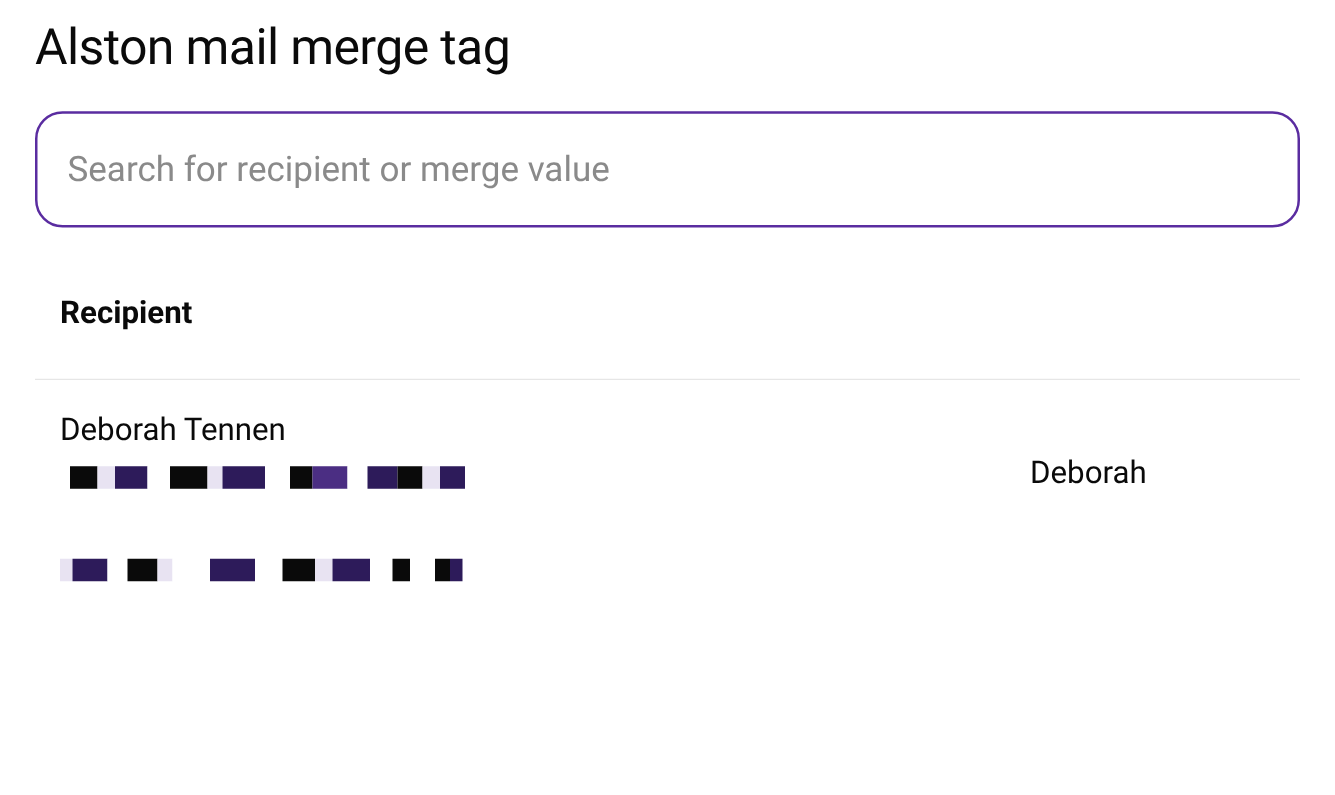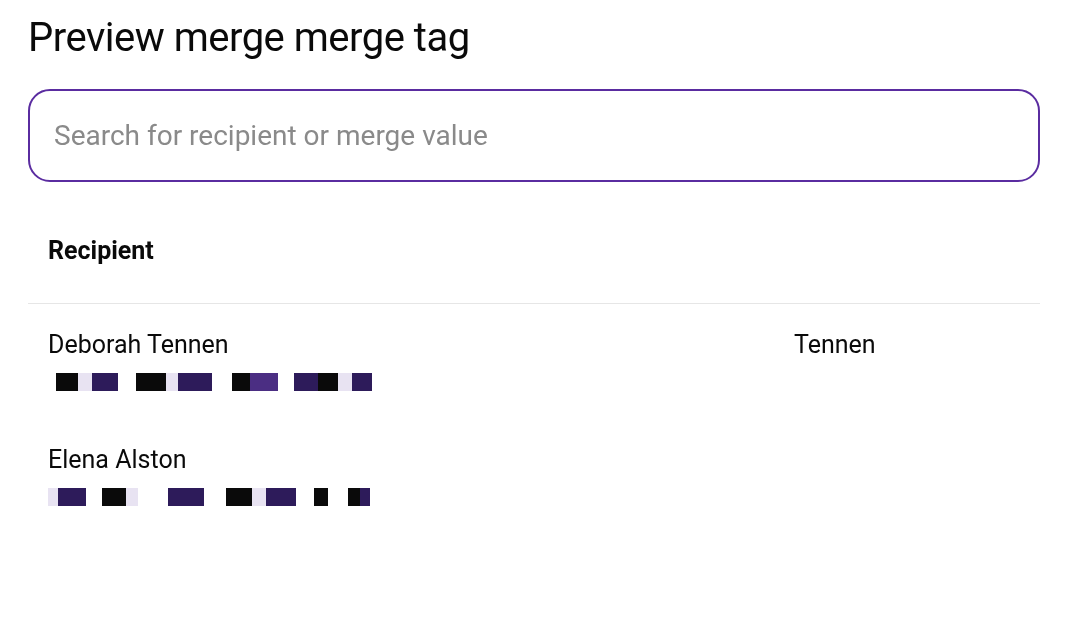--- a/index.html
+++ b/index.html
@@ -55,22 +55,23 @@
     .col-firstname {
       flex: 1;
     }
     .header-label {
       font-size: 25px;
       font-weight: 700;
       color: #0a0a0a;
     }
     .table-row {
       display: flex;
-      align-items: flex-start;
+      align-items: flex-end;
       padding: 26px 20px 26px 20px;
+      gap: 30px;
     }
     .recipient-name {
       font-size: 25px;
       font-weight: 400;
       color: #0a0a0a;
       margin-bottom: 12px;
     }
     .recipient-email-redacted {
       width: 380px;
       height: 22px;
@@ -90,21 +91,21 @@
     .firstname-value {
       font-size: 25px;
       font-weight: 400;
       color: #0a0a0a;
     }
     .recipient-block { display: flex; flex-direction: column; justify-content: center; }
   </style>
 </head>
 <body>
 
-<h1 class="page-title">Preview merge merge tag</h1>
+<h1 class="page-title">Alston mail merge tag</h1>
 
 <div class="search-container">
   <input type="text" class="search-input" placeholder="Search for recipient or merge value" style="">
 </div>
 
 <div class="table">
   <div class="table-header">
     <div class="col-recipient">
       <span class="header-label">Recipient</span>
     </div>
@@ -126,27 +127,26 @@
         <span class="redact-block b-black" style="width:18px"></span>
         <span class="redact-block b-purple" style="width:28px"></span>
         <span class="redact-block b-white" style="width:16px"></span>
         <span class="redact-block b-dkpurple" style="width:24px"></span>
         <span class="redact-block b-black" style="width:20px"></span>
         <span class="redact-block b-light" style="width:14px"></span>
         <span class="redact-block b-dkpurple" style="width:20px"></span>
       </div>
     </div>
     <div class="col-firstname">
-      <div class="firstname-value">Tennen</div>
+      <div class="firstname-value">Deborah</div>
     </div>
   </div>
 
   <div class="table-row">
     <div class="col-recipient recipient-block">
-      <div class="recipient-name">Elena Alston</div>
       <div class="recipient-email-redacted">
         <span class="redact-block b-light" style="width:10px"></span>
         <span class="redact-block b-dkpurple" style="width:28px"></span>
         <span class="redact-block b-white" style="width:16px"></span>
         <span class="redact-block b-black" style="width:24px"></span>
         <span class="redact-block b-light" style="width:12px"></span>
         <span class="redact-block b-white" style="width:30px"></span>
         <span class="redact-block b-dkpurple" style="width:36px"></span>
         <span class="redact-block b-white" style="width:22px"></span>
         <span class="redact-block b-black" style="width:26px"></span>

